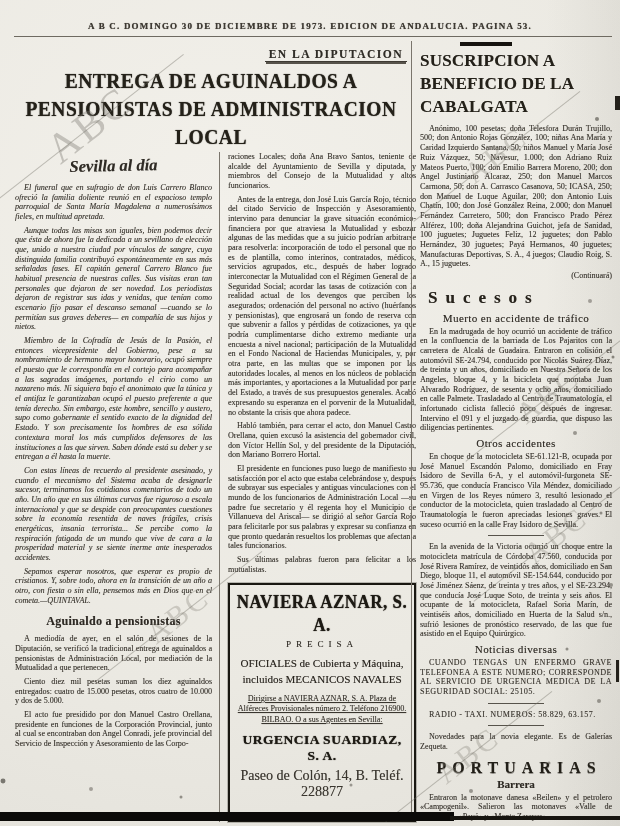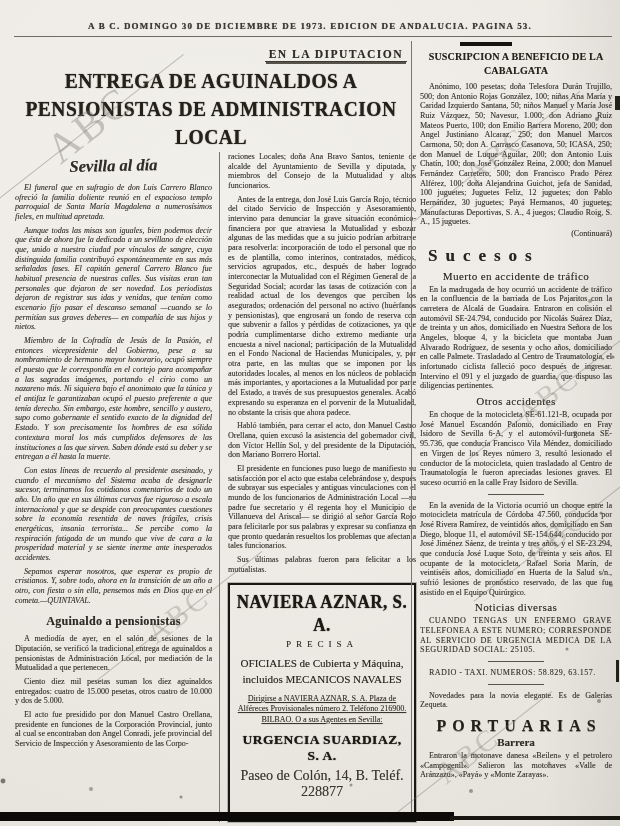--- a/index.html
+++ b/index.html
@@ -49,21 +49,21 @@
 
   .ad-box{border:2px solid #191711;margin-top:9px;padding:9px 5px 20px;text-align:center;box-shadow:0 0 0 1px rgba(25,23,17,.25);}
   .ad-title{font-size:17px;font-weight:800;letter-spacing:.5px;transform:scaleY(1.12);margin-bottom:5px;color:#1d1a14;text-shadow:0 0 1px #26231c;}
   .ad-precisa{font-size:9px;letter-spacing:5px;margin:3px 0 7px;color:#332f28;}
   .ad-offer{font-size:11px;line-height:1.4;margin:0 4px 7px;color:#2a2620;}
   .ad-contact{font-size:8px;line-height:1.3;margin:0 2px 7px;color:#3a362f;text-decoration:underline;}
   .ad-agent{font-size:13.5px;font-weight:800;letter-spacing:.5px;margin-bottom:4px;color:#1d1a14;text-shadow:0 0 1px #26231c;}
   .ad-agent-addr{font-size:14px;color:#3a362f;}
 
   .thick-rule{width:52px;height:4px;background:#16130e;margin:1px 0 4px 40px;}
-  .sus-title{font-size:10px;font-weight:800;text-align:center;line-height:1.35;margin:0 0 5px;color:#242119;letter-spacing:.2px;}
+  .sus-title{font-size:17px;font-weight:800;line-height:1.35;margin:0 0 5px;color:#242119;letter-spacing:.2px;}
   .continua{text-align:right;text-indent:0;margin-top:-2px;}
   .sucesos-title{font-size:17px;font-weight:700;letter-spacing:8px;margin:7px 0 4px;color:#27231c;text-indent:8px;}
   .news-subhead{font-size:11px;font-weight:400;text-align:center;margin:3px 0 3px;letter-spacing:.4px;color:#2e2a24;}
   .divider{width:56px;border-top:1px solid #57534b;margin:6px auto 6px;}
   .caps{letter-spacing:.5px;}
   .port-title{font-size:16px;font-weight:800;letter-spacing:6px;text-align:center;margin:7px 0 1px;transform:scaleY(1.1);color:#221f18;text-indent:6px;}
   .port-city{font-size:11px;font-weight:700;text-align:center;margin:1px 0 3px;color:#2e2a24;}
   h1,h2,h3{padding:0;}
 
   

